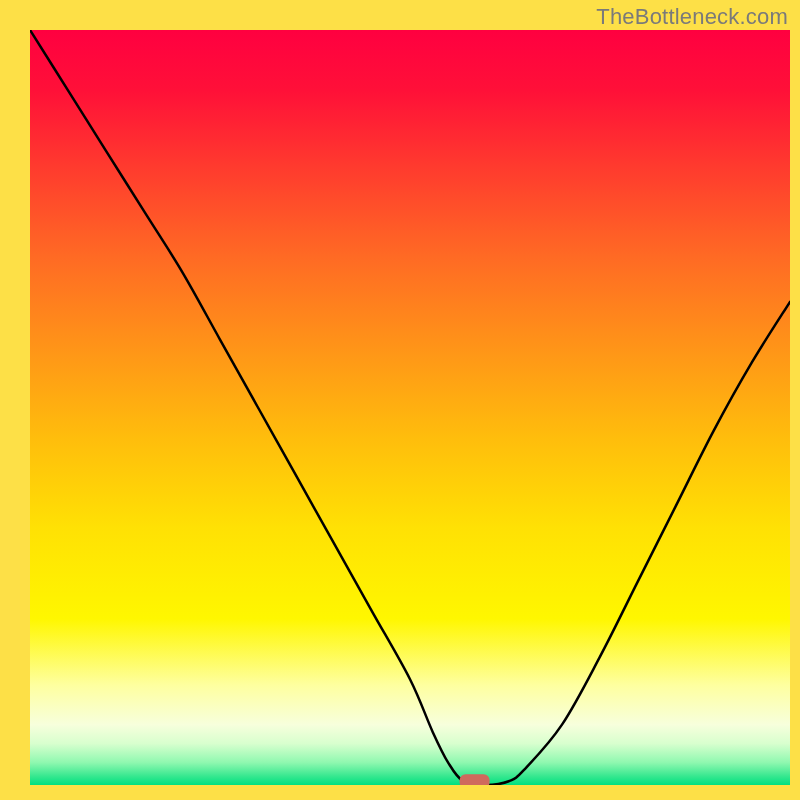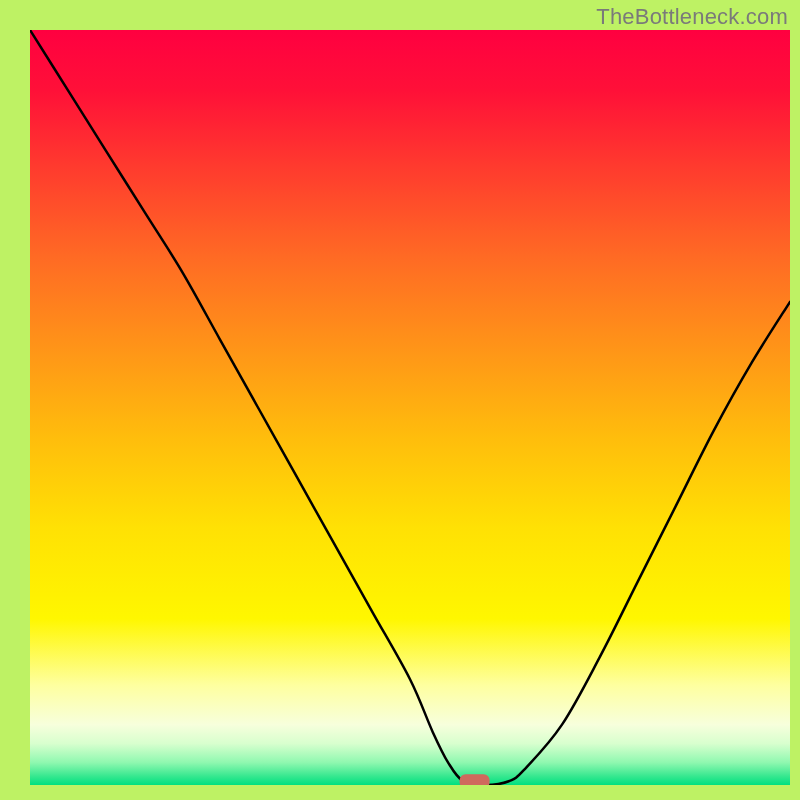--- a/index.html
+++ b/index.html
@@ -8,21 +8,21 @@
   width: 800px;
   height: 800px;
   background: #000;
   overflow: hidden;
   font-family: Arial, Helvetica, sans-serif;
 }
 .container {
   position: relative;
   width: 800px;
   height: 800px;
-  background: #bef264;
+  background: #fde047;
 }
 .watermark {
   position: absolute;
   top: 4px;
   right: 12px;
   color: #7a7a7a;
   font-size: 22px;
   font-weight: 400;
   letter-spacing: 0.2px;
   z-index: 10;

